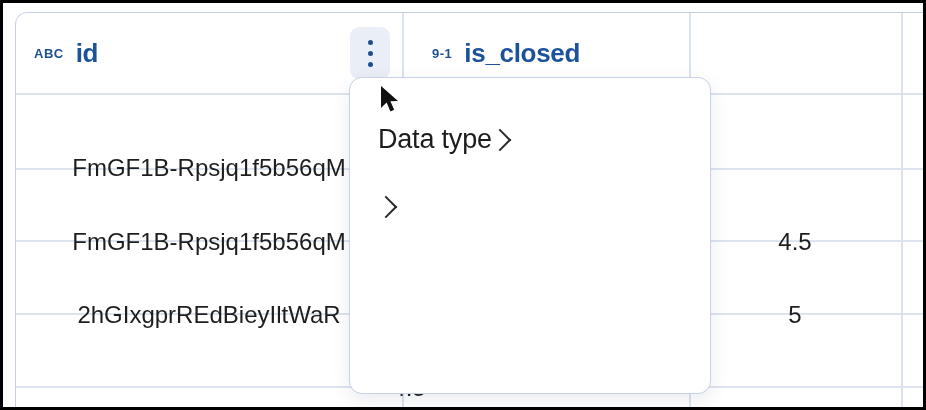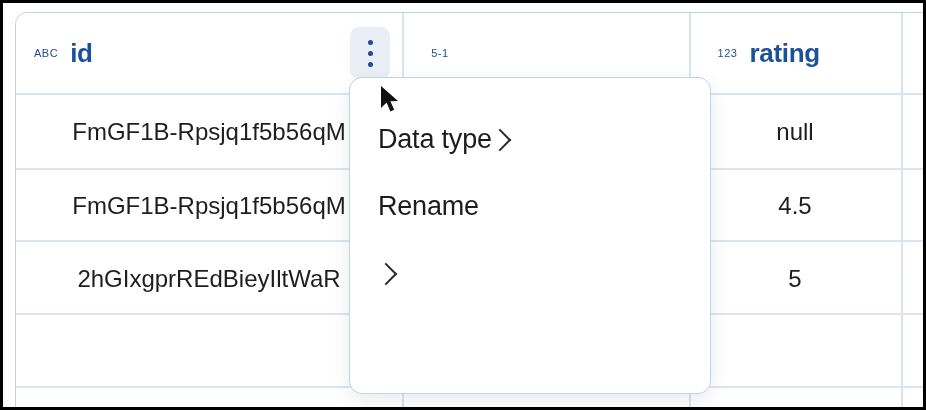--- a/index.html
+++ b/index.html
@@ -49,22 +49,22 @@
   .hcell {
     position: relative;
     display: flex;
     align-items: center;
     height: 80px;
     box-sizing: border-box;
     padding-left: 18px;
     color: #1a4e8a;
   }
   .hcell .type-badge {
-    font-size: 11px;
-    font-weight: 400;
+    font-size: 13px;
+    font-weight: 700;
     letter-spacing: 0.5px;
     color: #20518c;
     margin-right: 12px;
     font-family: "Liberation Sans", sans-serif;
   }
   .hcell .col-name {
     font-size: 26px;
     font-weight: 700;
     color: #1b5299;
     font-family: "Liberation Sans", sans-serif;
@@ -133,20 +133,21 @@
   .cell {
     display: flex;
     align-items: center;
     height: 72px;
     box-sizing: border-box;
     font-size: 24px;
     color: #1e1e1e;
     font-family: "Liberation Sans", sans-serif;
     overflow: hidden;
     white-space: nowrap;
+    margin-top: 36px;
   }
   .cell.c-id     { width: 386px; justify-content: center; padding: 0 10px; }
   .cell.c-closed { width: 287px; justify-content: center; }
   .cell.c-rating { width: 212px; justify-content: center; }
   .cell.c-extra  { width: 75px; }
 
   
   .context-menu {
     position: absolute;
     left: 346px;
@@ -207,45 +208,41 @@
     <div class="vsep s1"></div>
     <div class="vsep s2"></div>
     <div class="vsep s3"></div>
 
     <div class="header-row">
       <div class="hcell col-id">
         <span class="type-badge">ABC</span>
         <span class="col-name">id</span>
       </div>
       <div class="hcell col-closed">
-        <span class="type-badge">5-1</span>
-      </div>
-      <div class="hcell col-rating">
-        <span class="type-badge">123</span>
-        <span class="col-name">rating</span>
+        <span class="type-badge">9-1</span>
+        <span class="col-name">is_closed</span>
       </div>
       <div class="hcell col-extra"></div>
     </div>
 
     <div class="kebab-btn">
       <span class="dot"></span>
       <span class="dot"></span>
       <span class="dot"></span>
     </div>
 
     <div class="hsep" style="top:80px;"></div>
     <div class="hsep" style="top:155px;"></div>
     <div class="hsep" style="top:227px;"></div>
     <div class="hsep" style="top:300px;"></div>
     <div class="hsep" style="top:373px;"></div>
 
     <div class="row" style="top:83px;">
       <div class="cell c-id">FmGF1B-Rpsjq1f5b56qM</div>
       <div class="cell c-closed"></div>
-      <div class="cell c-rating">null</div>
       <div class="cell c-extra"></div>
     </div>
 
     <div class="row" style="top:157px;">
       <div class="cell c-id">FmGF1B-Rpsjq1f5b56qM</div>
       <div class="cell c-closed"></div>
       <div class="cell c-rating">4.5</div>
       <div class="cell c-extra"></div>
     </div>
 
@@ -263,24 +260,20 @@
     </div>
 
   </div>
 
   <div class="context-menu">
     <div class="menu-item">
       <span class="mi-label">Data type</span>
       <span class="chev"></span>
     </div>
     <div class="menu-item">
-      <span class="mi-label">Rename</span>
-      <span class="chev hidden"></span>
-    </div>
-    <div class="menu-item">
       <span class="chev"></span>
     </div>
   </div>
 
   <svg class="cursor" viewBox="0 0 22 30">
     <path d="M2 1 L2 23 L7.6 17.6 L11.4 26.5 L15.2 24.8 L11.4 16.2 L19 16 Z" fill="#ffffff" stroke="#ffffff" stroke-width="2.6" stroke-linejoin="round"></path>
     <path d="M2 1 L2 23 L7.6 17.6 L11.4 26.5 L15.2 24.8 L11.4 16.2 L19 16 Z" fill="#111111"></path>
   </svg>
 
 </div>

